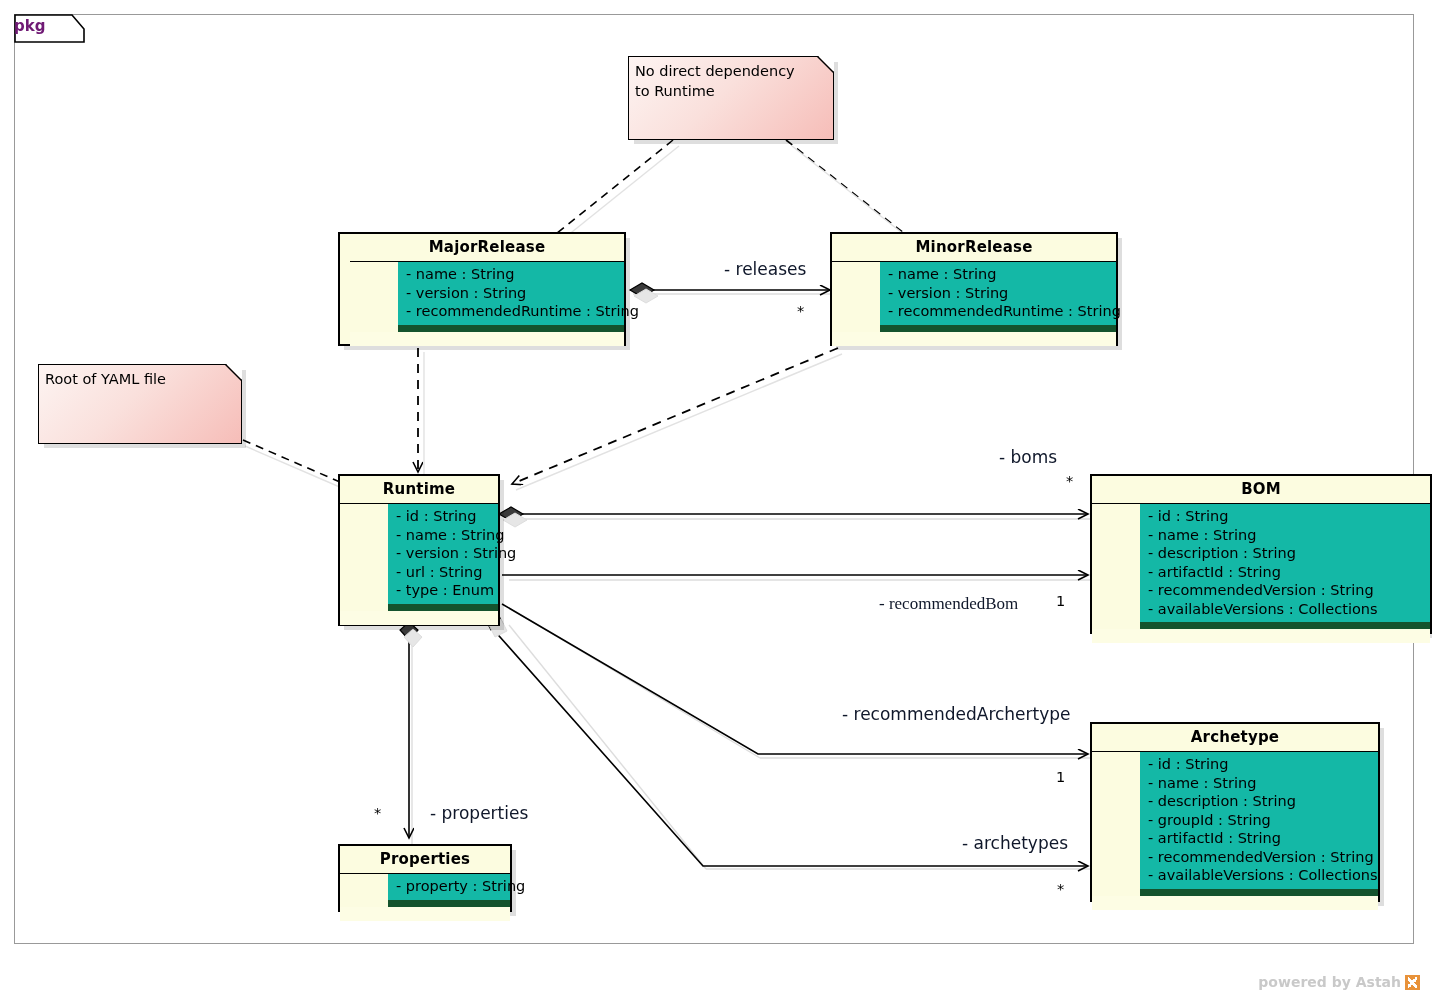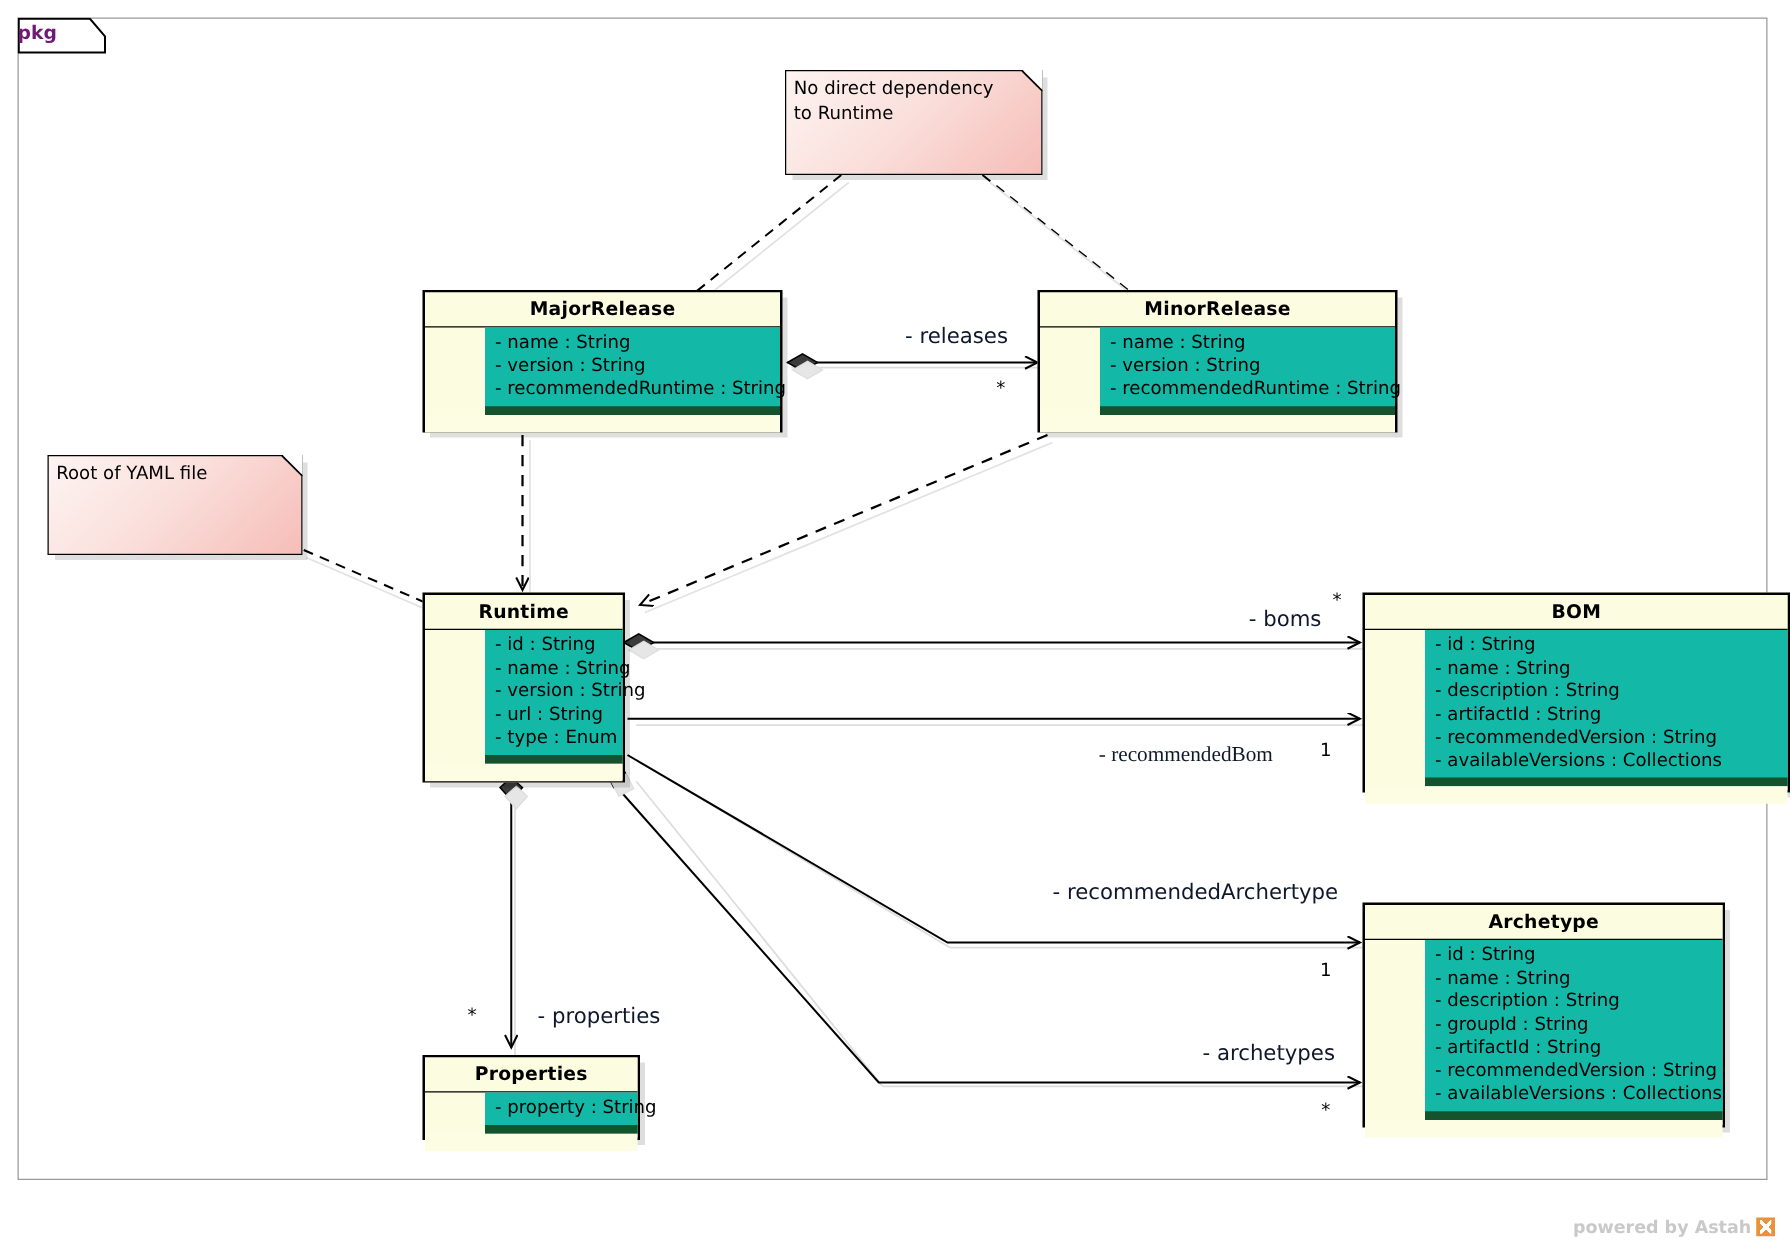--- a/index.html
+++ b/index.html
@@ -119,21 +119,21 @@
     color: #000000;
   }
   
   .watermark {
     position: absolute;
     right: 12px; bottom: 6px;
     font-size: 14px;
     font-weight: bold;
     color: #c9c9c9;
     display: flex;
-    align-items: flex-start;
+    align-items: center;
     gap: 2px;
   }
   .astah-mark {
     display: inline-block;
     width: 15px; height: 15px;
     background: #e8923a;
     position: relative;
     margin-left: 2px;
   }
   .astah-mark::before {
@@ -256,21 +256,21 @@
     <span class="note-fold"></span>
     <svg class="note-fold-line" viewBox="0 0 17 17">
       <path d="M0,0 L17,17" fill="none" stroke="#000000" stroke-width="1.4"></path>
       <path d="M0.5,0.5 L0.5,17" fill="none" stroke="#000000" stroke-width="0"></path>
       <path d="M17,17 L0,17" fill="none" stroke="#000000" stroke-width="0"></path>
     </svg>
     <div class="note-text">No direct dependency
 to Runtime</div>
   </div>
 
-  <div class="uml-class" style="left:338px; top:232px; width:288px; height:114px;">
+  <div class="uml-class" style="left:338px; top:232px; width:288px; height:114px;padding-left:10px;">
     <div class="cls-name">MajorRelease</div>
     <div class="cls-attrs">
       <div>- name : String</div>
       <div>- version : String</div>
       <div>- recommendedRuntime : String</div>
     </div>
     <div class="cls-ops"></div>
   </div>
 
   <div class="uml-class" style="left:830px; top:232px; width:288px; height:114px;">
@@ -326,21 +326,21 @@
     <div class="cls-name">Properties</div>
     <div class="cls-attrs">
       <div>- property : String</div>
     </div>
     <div class="cls-ops"></div>
   </div>
 
   <div class="edge-label" style="left:724px; top:259px;">- releases</div>
   <div class="mult-label" style="left:797px; top:303px;">*</div>
 
-  <div class="edge-label" style="left:999px; top:486px;text-align:right;">- boms</div>
+  <div class="edge-label" style="left:999px; top:447px;text-align:right;">- boms</div>
   <div class="mult-label" style="left:1066px; top:473px;">*</div>
 
   <div class="edge-label" style="left:879px; top:594px;font-family:Liberation Serif, serif;">- recommendedBom</div>
   <div class="mult-label" style="left:1056px; top:593px;">1</div>
 
   <div class="edge-label" style="left:842px; top:704px;">- recommendedArchertype</div>
   <div class="mult-label" style="left:1056px; top:769px;">1</div>
 
   <div class="edge-label" style="left:962px; top:833px;">- archetypes</div>
   <div class="mult-label" style="left:1057px; top:881px;">*</div>

